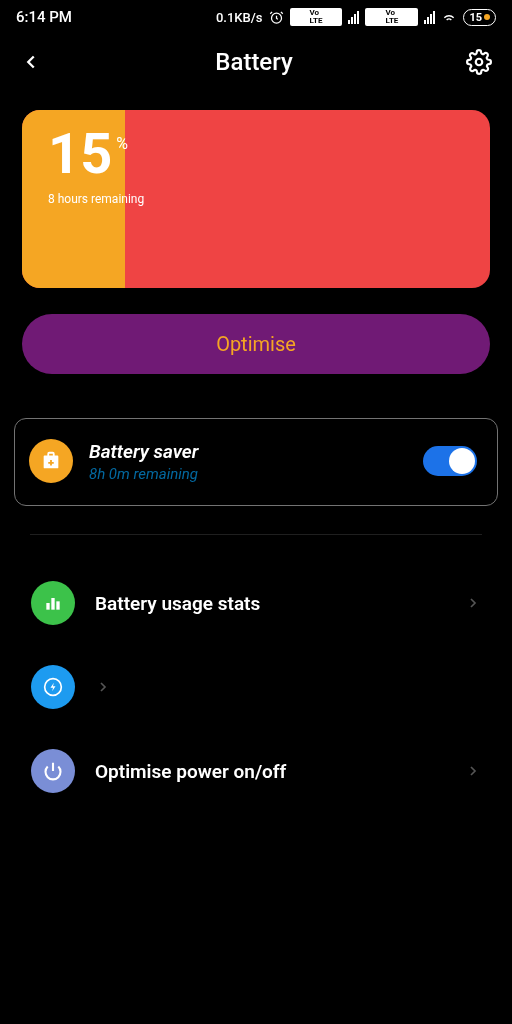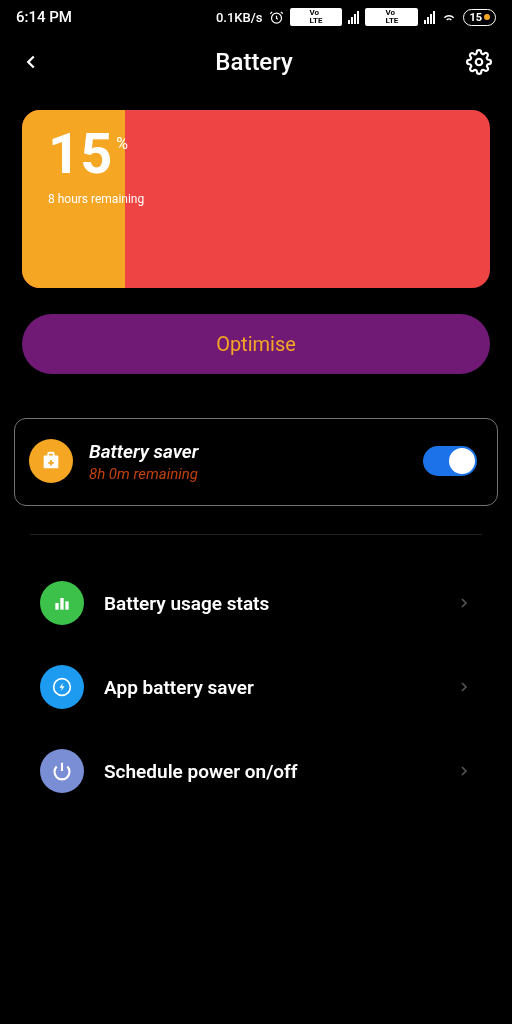--- a/index.html
+++ b/index.html
@@ -123,42 +123,42 @@
     .icon-circle {
       width: 44px; height: 44px;
       border-radius: 50%;
       display: flex;
       align-items: center;
       justify-content: center;
       flex-shrink: 0;
     }
     .saver-content { flex: 1; }
     .saver-title { font-size: 19px; font-weight: 600; }
-    .saver-sub { font-size: 15px; color: #c2410c; margin-top: 2px; }
+    .saver-sub { font-size: 15px; color: #0369a1; margin-top: 2px; }
     .toggle {
       width: 54px; height: 30px;
       background: #1c72e8;
       border-radius: 15px;
       position: relative;
     }
     .toggle-knob {
       position: absolute;
       right: 2px; top: 2px;
       width: 26px; height: 26px;
       background: #fff;
       border-radius: 50%;
     }
     .divider {
       height: 1px;
       background: #1f1f1f;
       margin: 28px 30px 0;
     }
     .list {
       margin-top: 26px;
-      padding: 0 40px;
+      padding: 0 31px;
     }
     .list-row {
       display: flex;
       align-items: center;
       gap: 20px;
       padding: 20px 0;
     }
     .list-title { font-size: 19px; font-weight: 600; flex: 1; }
     .chevron { color: #555; }
   </style>
@@ -251,29 +251,28 @@
         <path d="M9 18l6-6-6-6"></path>
       </svg>
   </div>
   <div class="list-row">
     <div class="icon-circle" style="background:#1d9bf0">
       <svg width="20" height="20" viewBox="0 0 24 24" fill="#fff">
           <circle cx="12" cy="12" r="10" fill="none" stroke="#fff" stroke-width="2"></circle>
           <path d="M13 7l-4 6h3l-1 4 4-6h-3l1-4z"></path>
         </svg>
     </div>
-    <div class="list-title">App battery saver</div>
     <svg class="chevron" width="16" height="16" viewBox="0 0 24 24" fill="none" stroke="currentColor" stroke-width="2.5">
         <path d="M9 18l6-6-6-6"></path>
       </svg>
   </div>
   <div class="list-row">
     <div class="icon-circle" style="background:#7a8ed6">
       <svg width="20" height="20" viewBox="0 0 24 24" fill="none" stroke="#fff" stroke-width="2.5">
           <path d="M18.36 6.64a9 9 0 11-12.73 0M12 2v10"></path>
         </svg>
     </div>
-    <div class="list-title">Schedule power on/off</div>
+    <div class="list-title">Optimise power on/off</div>
     <svg class="chevron" width="16" height="16" viewBox="0 0 24 24" fill="none" stroke="currentColor" stroke-width="2.5">
         <path d="M9 18l6-6-6-6"></path>
       </svg>
   </div>
 </div>
 
 </body></html>

